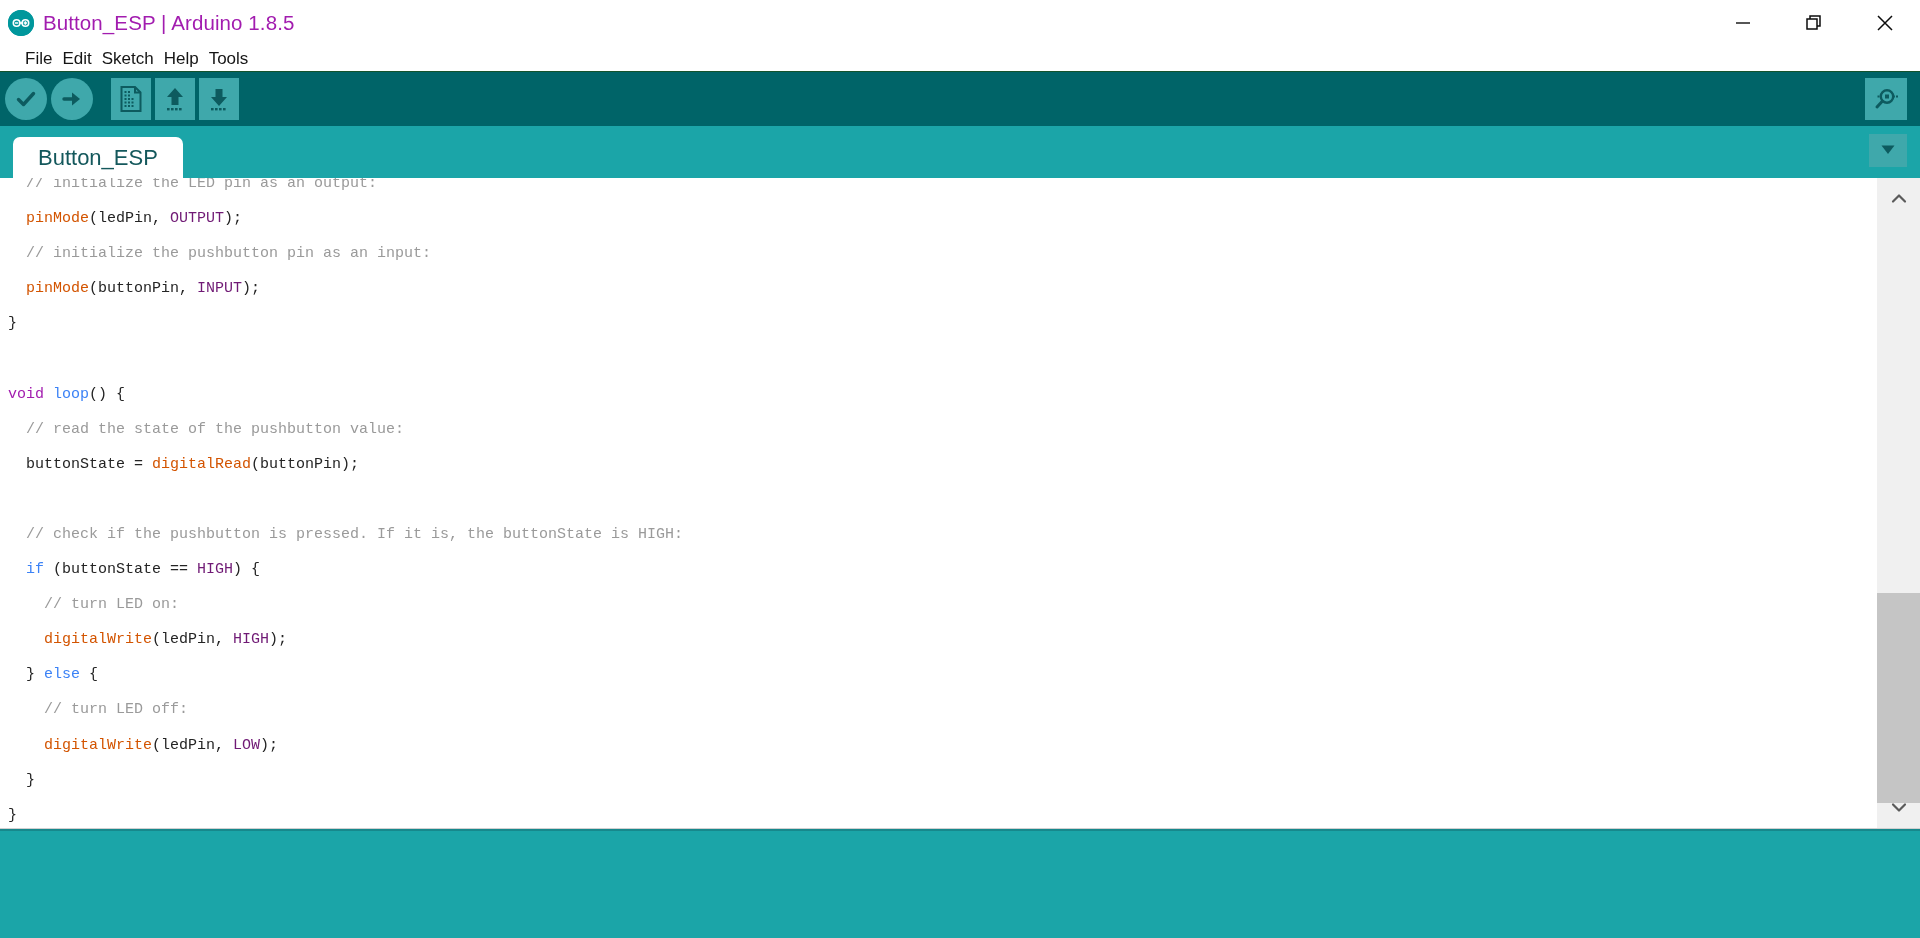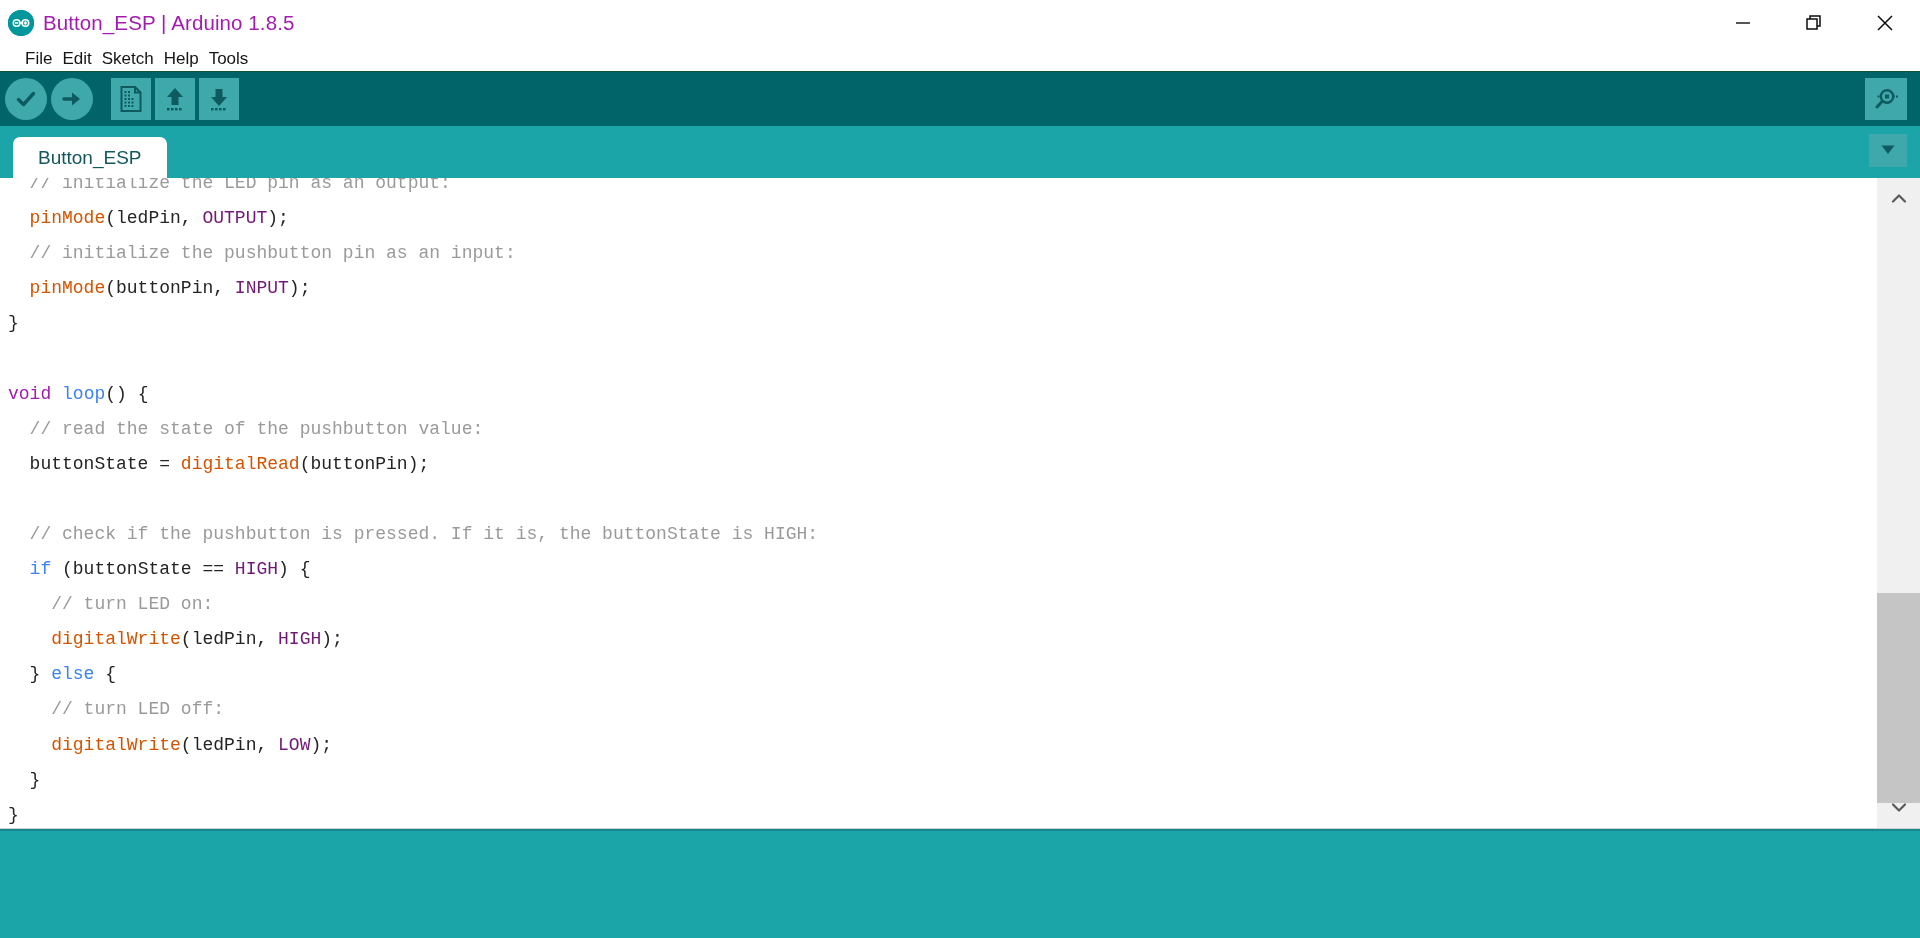--- a/index.html
+++ b/index.html
@@ -134,21 +134,21 @@
   .tab {
     background: #ffffff;
     border-radius: 7px 7px 0 0;
     padding: 0 25px;
     height: 41px;
     display: flex;
     align-items: center;
     box-sizing: border-box;
   }
   .tab-label {
-    font-size: 19px;
+    font-size: 22px;
     color: #14585c;
     font-family: "Liberation Sans", sans-serif;
     white-space: nowrap;
   }
   .tab-dropdown {
     position: absolute;
     right: 13px;
     top: 8px;
     width: 38px;
     height: 33px;
@@ -166,21 +166,21 @@
     overflow: hidden;
     box-sizing: border-box;
     border-bottom: 1px solid #d0d0d0;
   }
   .code {
     position: absolute;
     left: 0;
     top: -12px;
     right: 46px;
     font-family: "Liberation Mono", "DejaVu Sans Mono", monospace;
-    font-size: 18px;
+    font-size: 15px;
     line-height: 35.1px;
     white-space: pre;
     padding-left: 8px;
     box-sizing: border-box;
     color: #242424;
   }
   .code .tok-comment  { color: #9a9a9a; }
   .code .tok-keyword  { color: #a21caf; }
   .code .tok-func     { color: #d35400; text-align: right; }
   .code .tok-ctrl     { color: #3b82f6; }

